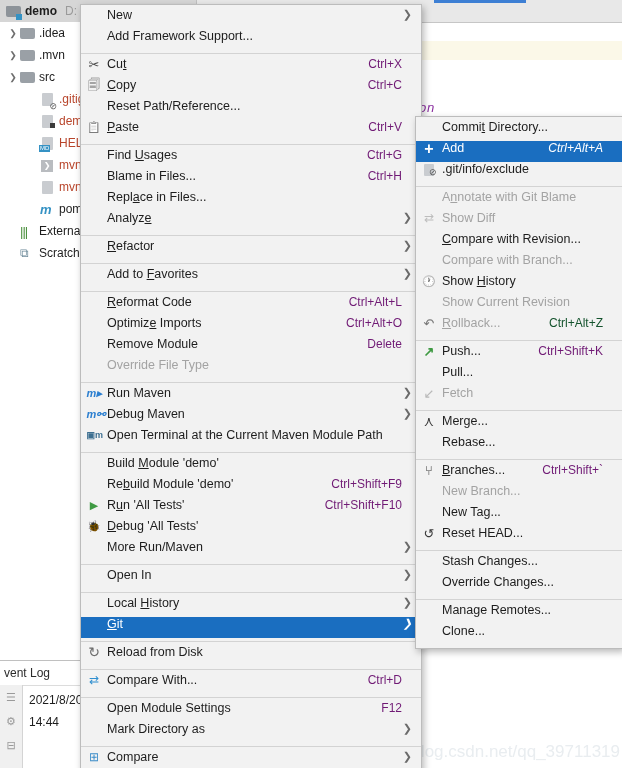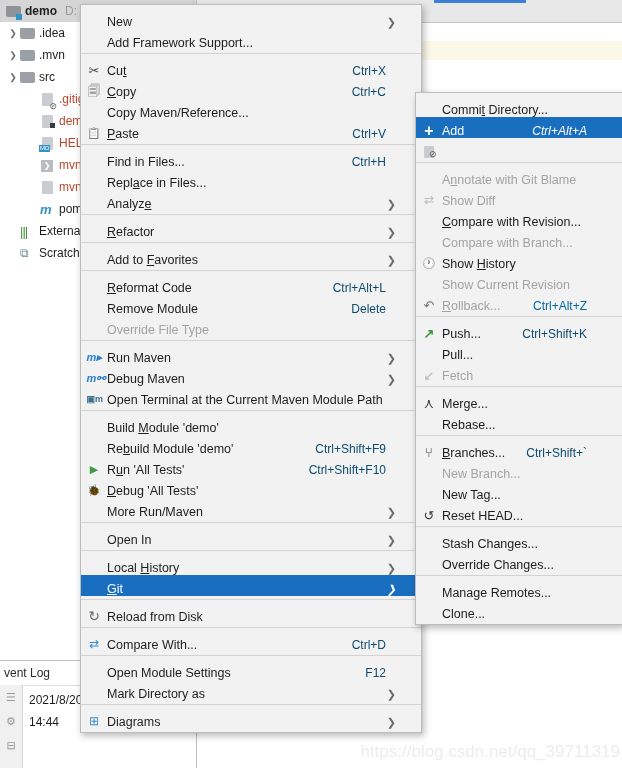--- a/index.html
+++ b/index.html
@@ -67,35 +67,35 @@
   .status-watermark { position:absolute; right: 2px; bottom: 6px; font-size: 17px; color:#e9edf0; font-family:"Liberation Sans", sans-serif; white-space:nowrap; letter-spacing:0px; }
 
   
   .menu {
     position: absolute; background: #f2f2f2;
     border: 1px solid #bcbcbc;
     box-shadow: 2px 3px 7px rgba(0,0,0,0.28);
     padding: 3px 0;
   }
   #main-menu { left: 80px; top: 4px; width: 340px; }
-  #git-menu  { left: 415px; top: 92px; width: 206px; }
+  #git-menu  { left: 415px; top: 116px; width: 206px; }
 
   .mi {
-    height: 21px; display: flex; align-items: flex-end;
-    padding: 0 16px 0 0; position: relative;
+    height: 21px; display: flex; align-items: flex-start;
+    padding: 0 0 0 0; position: relative;
     white-space: nowrap; font-size: 12.5px; color: #1d1d1d;
     cursor: default;
   }
   .mi .gi-slot { width: 26px; flex: 0 0 26px; display:flex; align-items:center; justify-content:center; }
   .mi .mlabel { flex: 1 1 auto; overflow: hidden; }
-  .mi .mshort { flex: 0 0 auto; color: #0c4a6e; font-size: 12px; padding-right: 10px; }
+  .mi .mshort { flex: 0 0 auto; color: #701a75; font-size: 12px; padding-right: 10px; }
   .mi .marrow { flex: 0 0 auto; color: #6b6b6b; font-size: 11px; padding-right: 9px; }
   .mi.has-arrow .mshort { padding-right: 4px; }
   .mi.disabled { color: #a3a3a3; }
-  .mi.disabled .mshort { color: #0369a1; margin-top: 40px; }
+  .mi.disabled .mshort { color: #14532d; }
   .mi.selected { background: #1a6ec0; color: #ffffff; }
   .mi.selected .mshort, .mi.selected .marrow { color: #ffffff; font-style: italic; }
   .msep { height: 1px; background: #d3d3d3; margin: 3px 0; }
   .u { text-decoration: underline; text-underline-offset: 1px; }
 
   
   .mic { width: 15px; height: 15px; display:inline-block; position:relative; font-size: 12px; line-height: 15px; text-align:center; }
   .mic-cut::before { content:"✂"; font-size:13px; color:#4a4a4a; }
   .mic-copy::before { content:"🗐"; font-size:12px; color:#5a5a5a; }
   .mic-paste::before { content:"📋"; font-size:11px; color:#555; filter: grayscale(1); }
@@ -271,38 +271,46 @@
           <span class="mic mic-copy"></span>
         </span>
         <span class="mlabel"><span class="u">C</span>opy</span>
         <span class="mshort">Ctrl+C</span>
         <span class="marrow"></span>
       </div>
       <div class="mi">
         <span class="gi-slot">
           <span class="mic"></span>
         </span>
-        <span class="mlabel">Copy Maven/Reference...</span>
+        <span class="mlabel">Reset Path/Reference...</span>
         <span class="mshort"></span>
         <span class="marrow"></span>
       </div>
       <div class="mi">
         <span class="gi-slot">
           <span class="mic mic-paste"></span>
         </span>
         <span class="mlabel"><span class="u">P</span>aste</span>
         <span class="mshort">Ctrl+V</span>
         <span class="marrow"></span>
       </div>
       <div class="msep"></div>
       <div class="mi">
         <span class="gi-slot">
           <span class="mic"></span>
         </span>
-        <span class="mlabel">Find in Files...</span>
+        <span class="mlabel">Find <span class="u">U</span>sages</span>
+        <span class="mshort">Ctrl+G</span>
+        <span class="marrow"></span>
+      </div>
+      <div class="mi">
+        <span class="gi-slot">
+          <span class="mic"></span>
+        </span>
+        <span class="mlabel">Blame in Files...</span>
         <span class="mshort">Ctrl+H</span>
         <span class="marrow"></span>
       </div>
       <div class="mi">
         <span class="gi-slot">
           <span class="mic"></span>
         </span>
         <span class="mlabel">Repl<span class="u">a</span>ce in Files...</span>
         <span class="mshort"></span>
         <span class="marrow"></span>
@@ -339,20 +347,28 @@
           <span class="mic"></span>
         </span>
         <span class="mlabel"><span class="u">R</span>eformat Code</span>
         <span class="mshort">Ctrl+Alt+L</span>
         <span class="marrow"></span>
       </div>
       <div class="mi">
         <span class="gi-slot">
           <span class="mic"></span>
         </span>
+        <span class="mlabel">Optimiz<span class="u">e</span> Imports</span>
+        <span class="mshort">Ctrl+Alt+O</span>
+        <span class="marrow"></span>
+      </div>
+      <div class="mi">
+        <span class="gi-slot">
+          <span class="mic"></span>
+        </span>
         <span class="mlabel">Remove Module</span>
         <span class="mshort">Delete</span>
         <span class="marrow"></span>
       </div>
       <div class="mi disabled">
         <span class="gi-slot">
           <span class="mic"></span>
         </span>
         <span class="mlabel">Override File Type</span>
         <span class="mshort"></span>
@@ -483,21 +499,21 @@
         </span>
         <span class="mlabel">Mark Directory as</span>
         <span class="mshort"></span>
         <span class="marrow">❯</span>
       </div>
       <div class="msep"></div>
       <div class="mi has-arrow">
         <span class="gi-slot">
           <span class="mic mic-diagram"></span>
         </span>
-        <span class="mlabel">Diagrams</span>
+        <span class="mlabel">Compare</span>
         <span class="mshort"></span>
         <span class="marrow">❯</span>
       </div>
     </div>
 
   <div class="menu" id="git-menu">
       <div class="mi">
         <span class="gi-slot">
           <span class="mic"></span>
         </span>
@@ -512,20 +528,21 @@
         <span class="mlabel">Add</span>
         <span class="mshort">Ctrl+Alt+A</span>
         <span class="marrow"></span>
       </div>
       <div class="mi">
         <span class="gi-slot">
           <span class="mic">
             <span class="mic-gitx"></span>
           </span>
         </span>
+        <span class="mlabel">.git/info/exclude</span>
         <span class="mshort"></span>
         <span class="marrow"></span>
       </div>
       <div class="msep"></div>
       <div class="mi disabled">
         <span class="gi-slot">
           <span class="mic"></span>
         </span>
         <span class="mlabel">A<span class="u">n</span>notate with Git Blame</span>
         <span class="mshort"></span>

